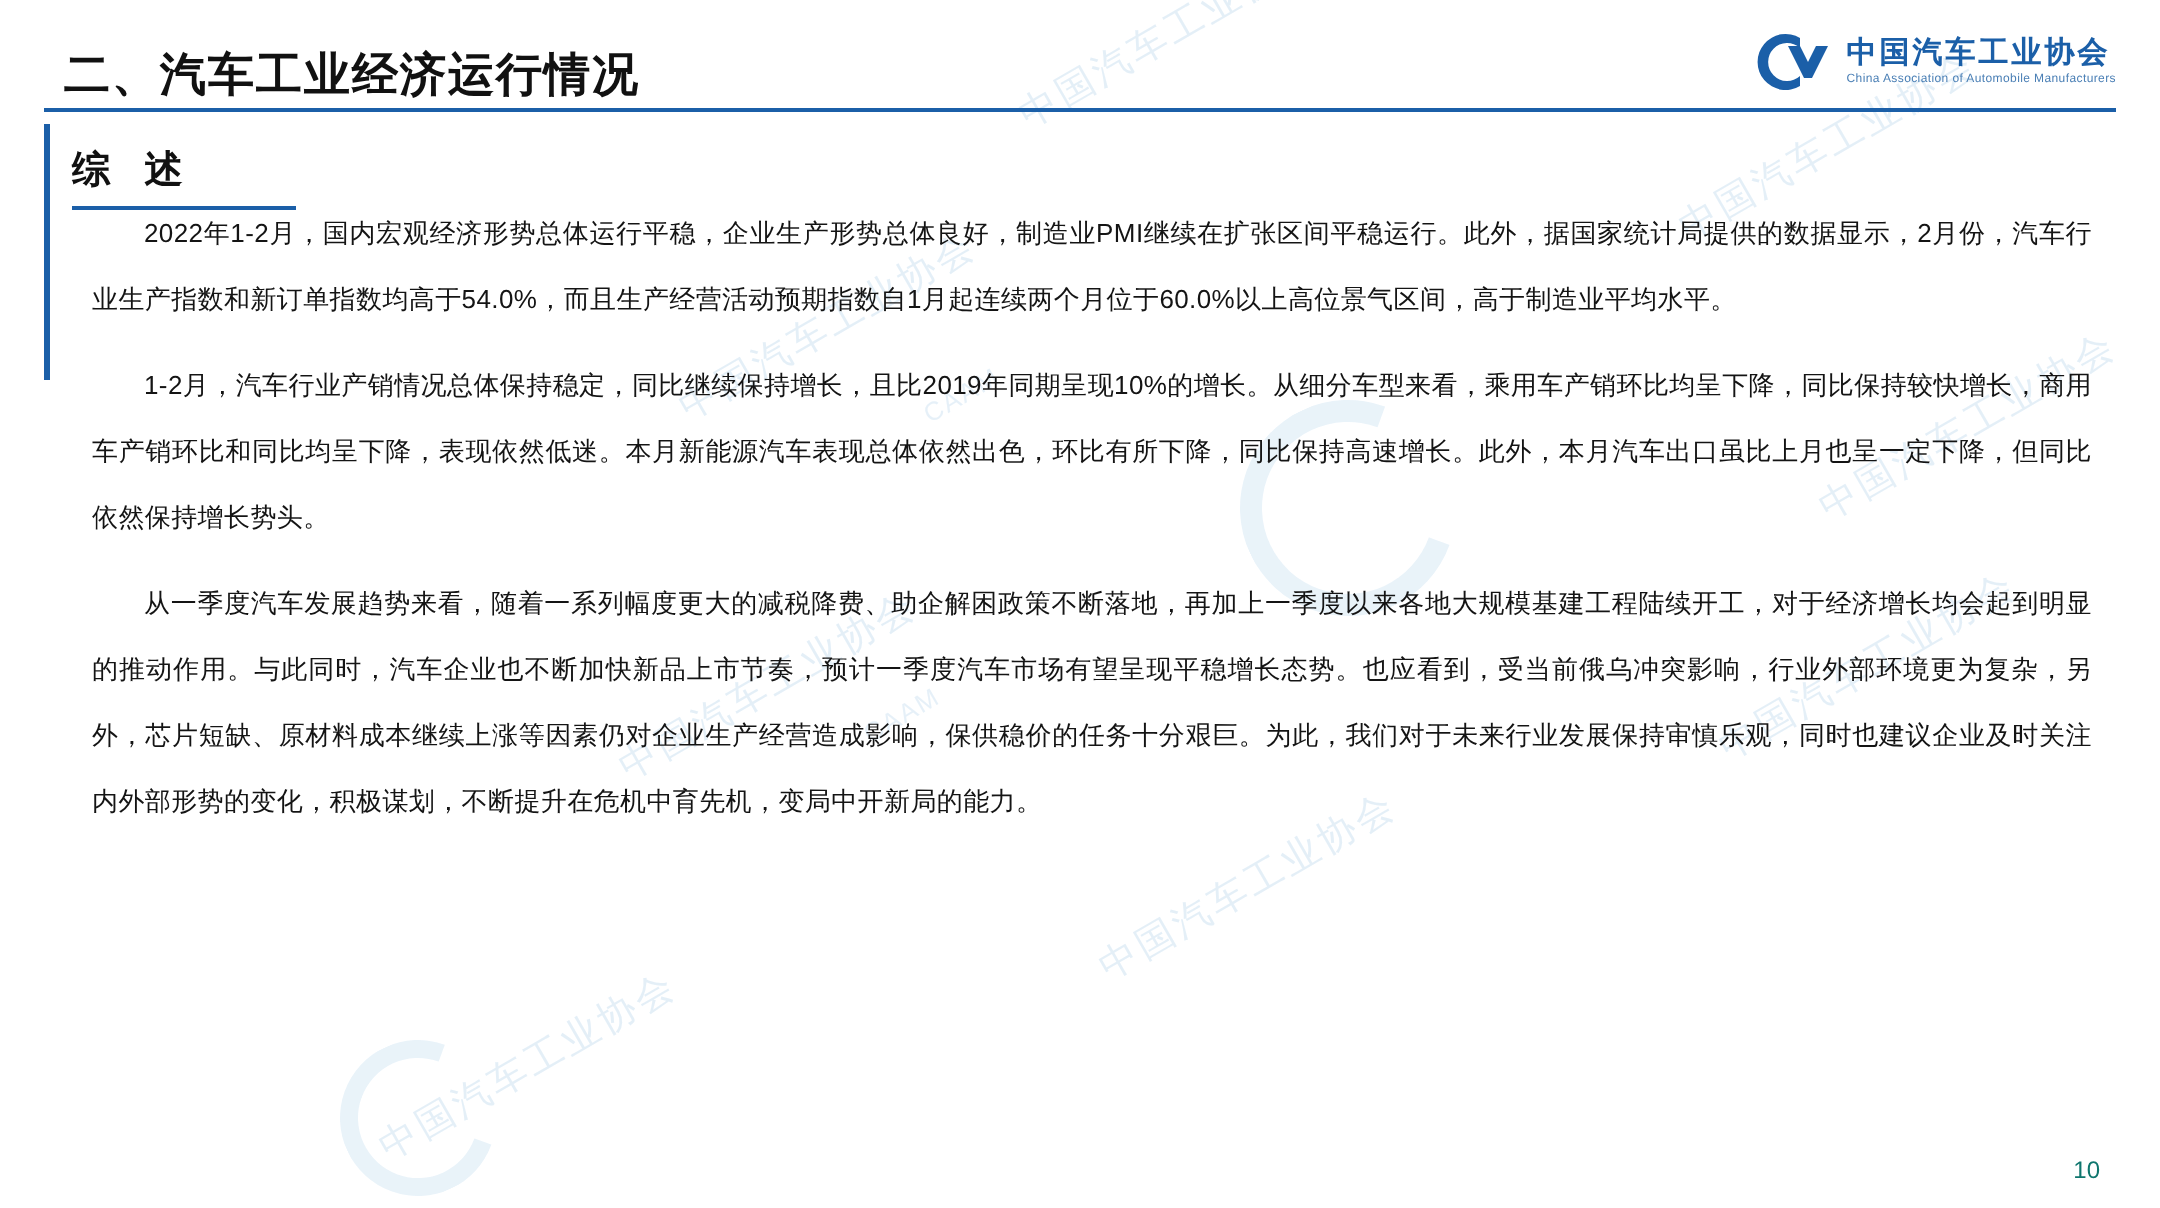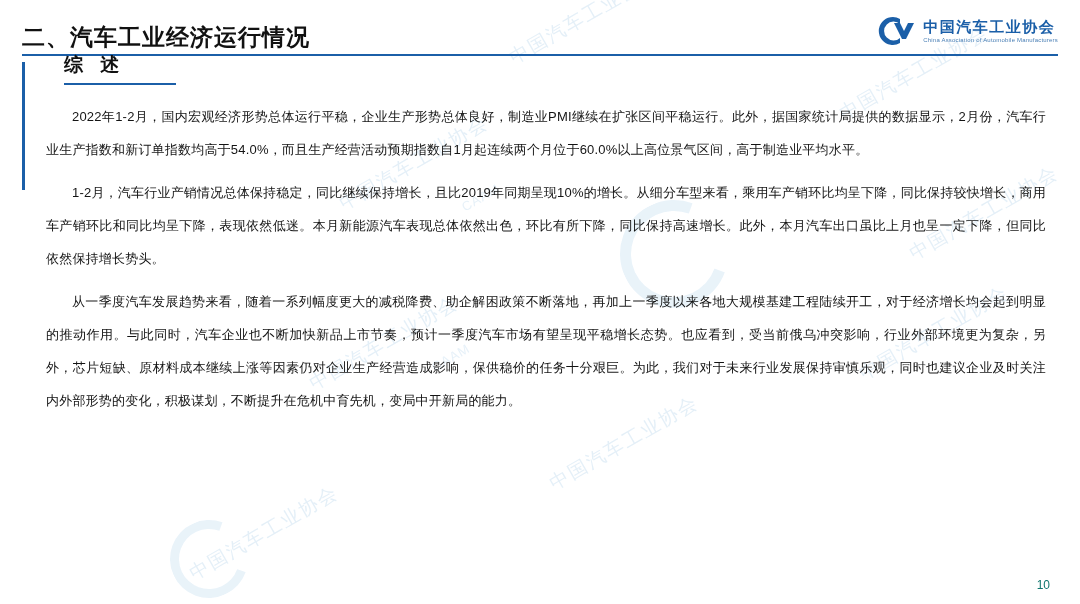--- a/index.html
+++ b/index.html
@@ -81,45 +81,44 @@
     font-size: 6px;
     color: #4a7fb5;
     letter-spacing: 0.2px;
     margin-top: 2px;
   }
 
   
   .section-title {
     position: absolute;
     top: 22px;
-    left: 22px;
+    left: 32px;
     font-size: 23px;
     font-weight: bold;
     color: #111;
     letter-spacing: 1px;
     z-index: 2;
     text-align: right;
   }
   .title-rule {
     position: absolute;
     top: 54px;
     left: 22px;
     width: 1036px;
     height: 2px;
     background: #1b5fa8;
     z-index: 2;
   }
 
   
   .sub-head-wrap {
     position: absolute;
-    top: 48px;
+    top: 68px;
     left: 22px;
     z-index: 2;
-    padding-left: 28px;
   }
   .sub-head {
     font-size: 19px;
     font-weight: bold;
     letter-spacing: 6px;
     color: #111;
     padding: 4px 10px 5px 14px;
     display: inline-block;
   }
   .sub-head-underline {

